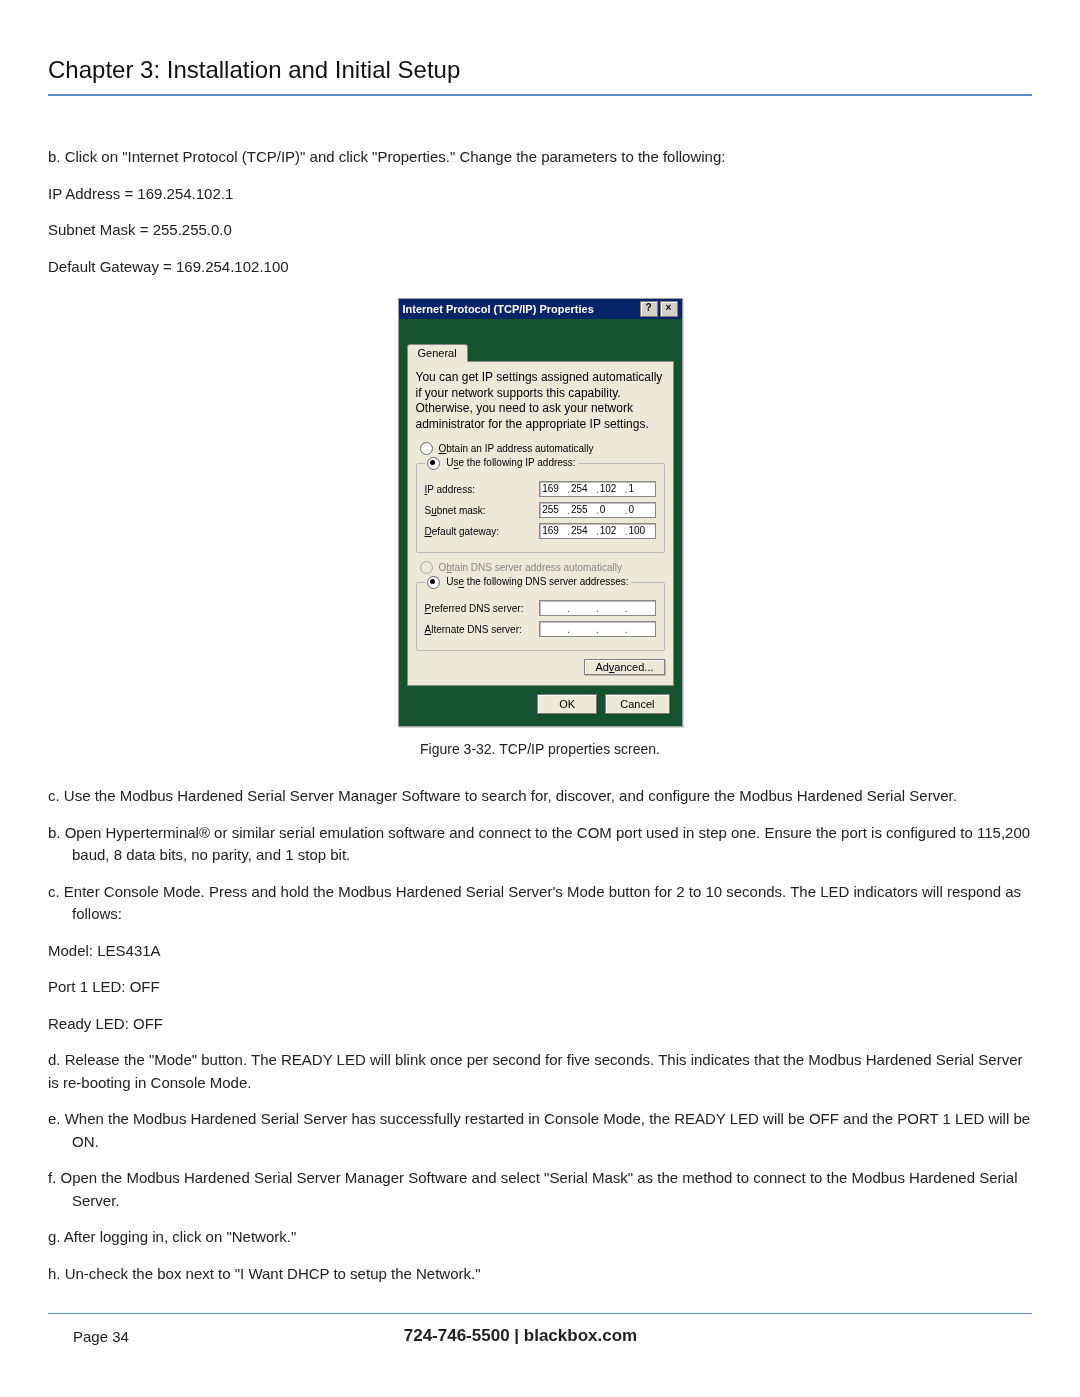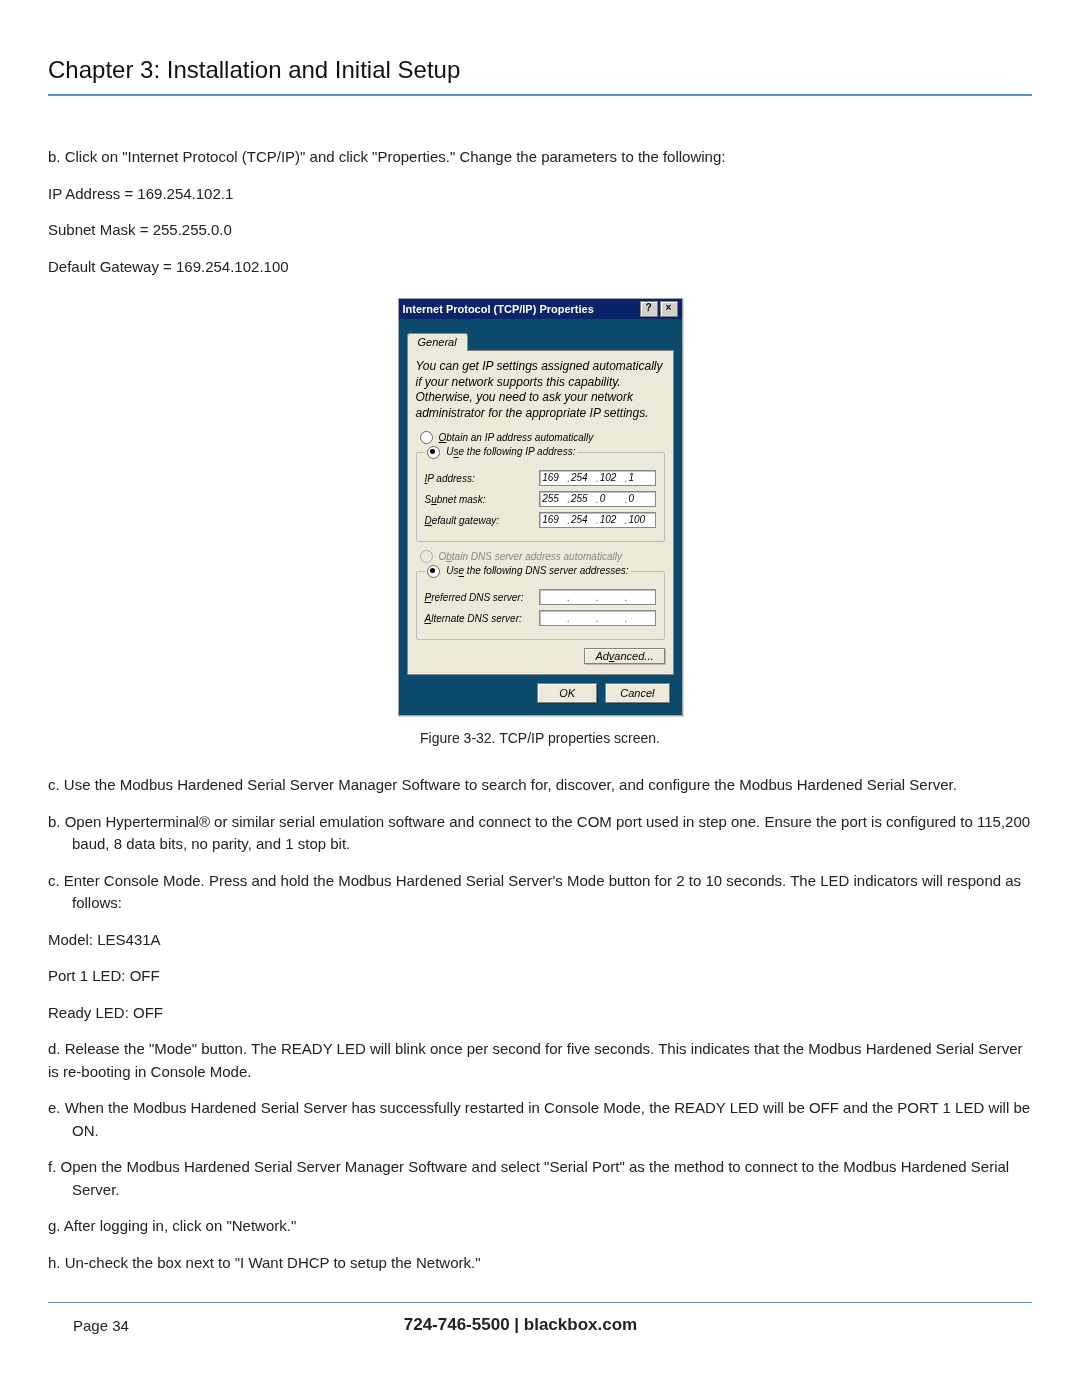--- a/index.html
+++ b/index.html
@@ -76,23 +76,22 @@
     width: 16px; height: 14px;
     background: #d4d0c8;
     border: 1px solid #808080;
     font-size: 10px; line-height: 12px;
     text-align: center;
     font-weight: bold;
     color: #000;
     box-shadow: inset 1px 1px 0 #fff;
   }
   .dialog-body {
-    background: #0c4a6e;
-    padding: 9px 8px 8px 8px;
-    font-style: italic;
+    background: #14532d;
+    padding: 20px 8px 8px 8px;
   }
   .tab-row {
     display: flex;
     align-items: flex-end;
     height: 22px;
     position: relative;
     margin-bottom: 0;
   }
   .tab {
     background: #ece9d8;
@@ -363,21 +362,21 @@
 
   <div class="body-text">
     <p class="sub-indent">c.  Use the Modbus Hardened Serial Server Manager Software to search for, discover, and configure the Modbus Hardened Serial Server.</p>
     <p class="sub-indent">b.  Open Hyperterminal® or similar serial emulation software and connect to the COM port used in step one. Ensure the port is configured to 115,200 baud, 8 data bits, no parity, and 1 stop bit.</p>
     <p class="sub-indent">c.  Enter Console Mode. Press and hold the Modbus Hardened Serial Server's Mode button for 2 to 10 seconds. The LED indicators will respond as follows:</p>
     <p>Model: LES431A</p>
     <p>Port 1 LED: OFF</p>
     <p>Ready LED: OFF</p>
     <p>d. Release the "Mode" button. The READY LED will blink once per second for five seconds. This indicates that the Modbus Hardened Serial Server is re-booting in Console Mode.</p>
     <p class="sub-indent">e.  When the Modbus Hardened Serial Server has successfully restarted in Console Mode, the READY LED will be OFF and the PORT 1 LED will be ON.</p>
-    <p class="sub-indent">f.  Open the Modbus Hardened Serial Server Manager Software and select "Serial Port" as the method to connect to the Modbus Hardened Serial Server.</p>
+    <p class="sub-indent">f.  Open the Modbus Hardened Serial Server Manager Software and select "Serial Mask" as the method to connect to the Modbus Hardened Serial Server.</p>
     <p class="sub-indent">g.  After logging in, click on "Network."</p>
     <p class="sub-indent">h.  Un-check the box next to "I Want DHCP to setup the Network."</p>
   </div>
 
   <hr class="hr-footer">
   <div class="footer">
     <span>Page 34</span>
     <span class="center">724-746-5500   |   blackbox.com</span>
     <span class="spacer"></span>
   </div>

